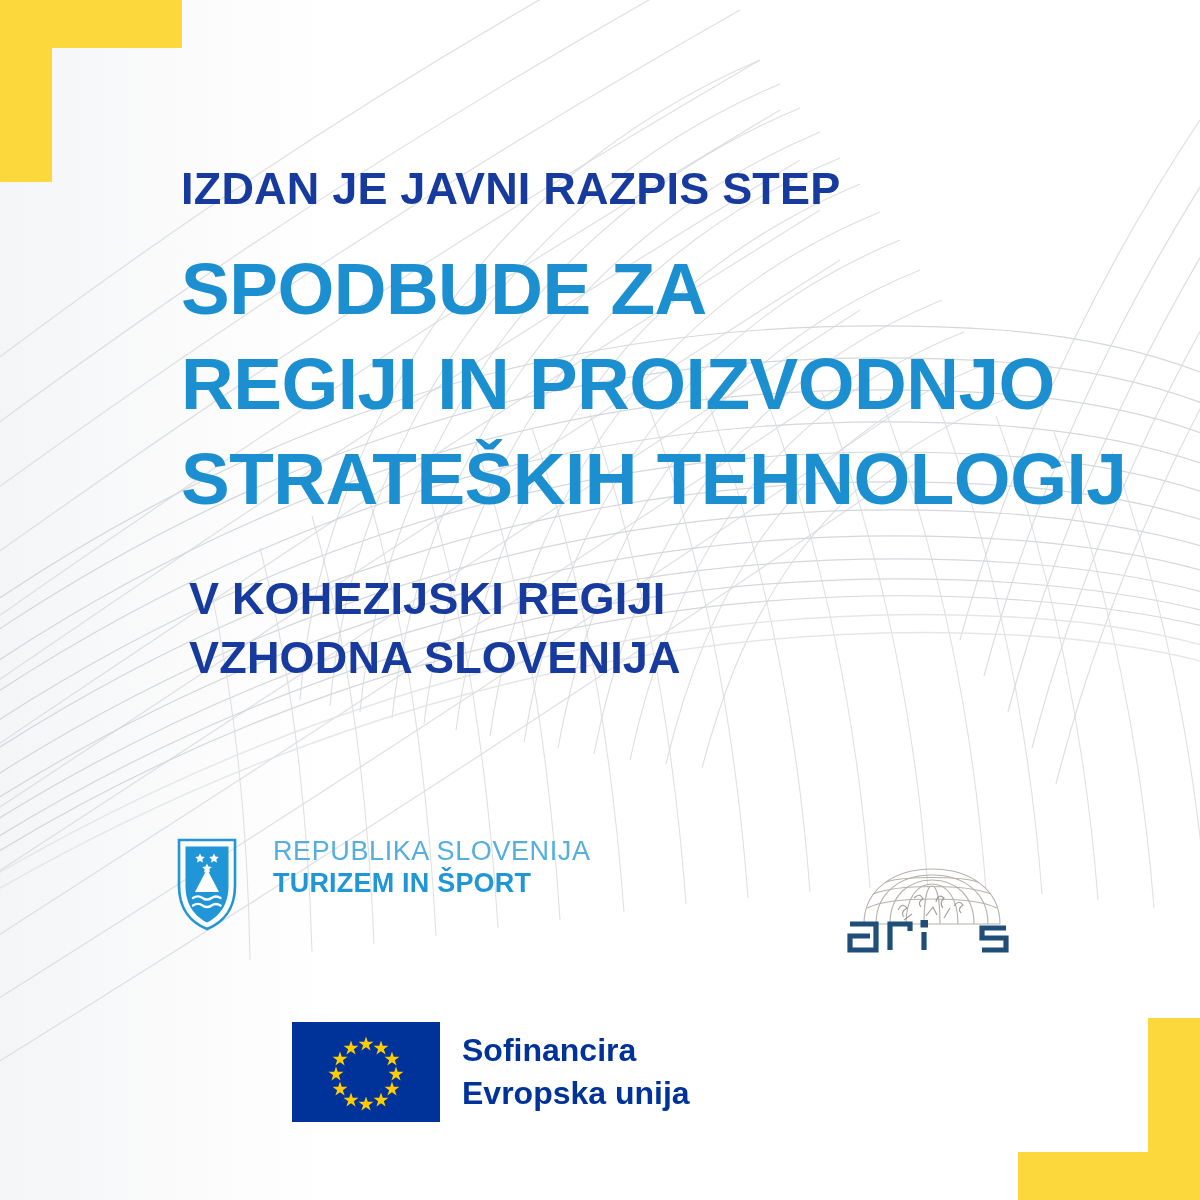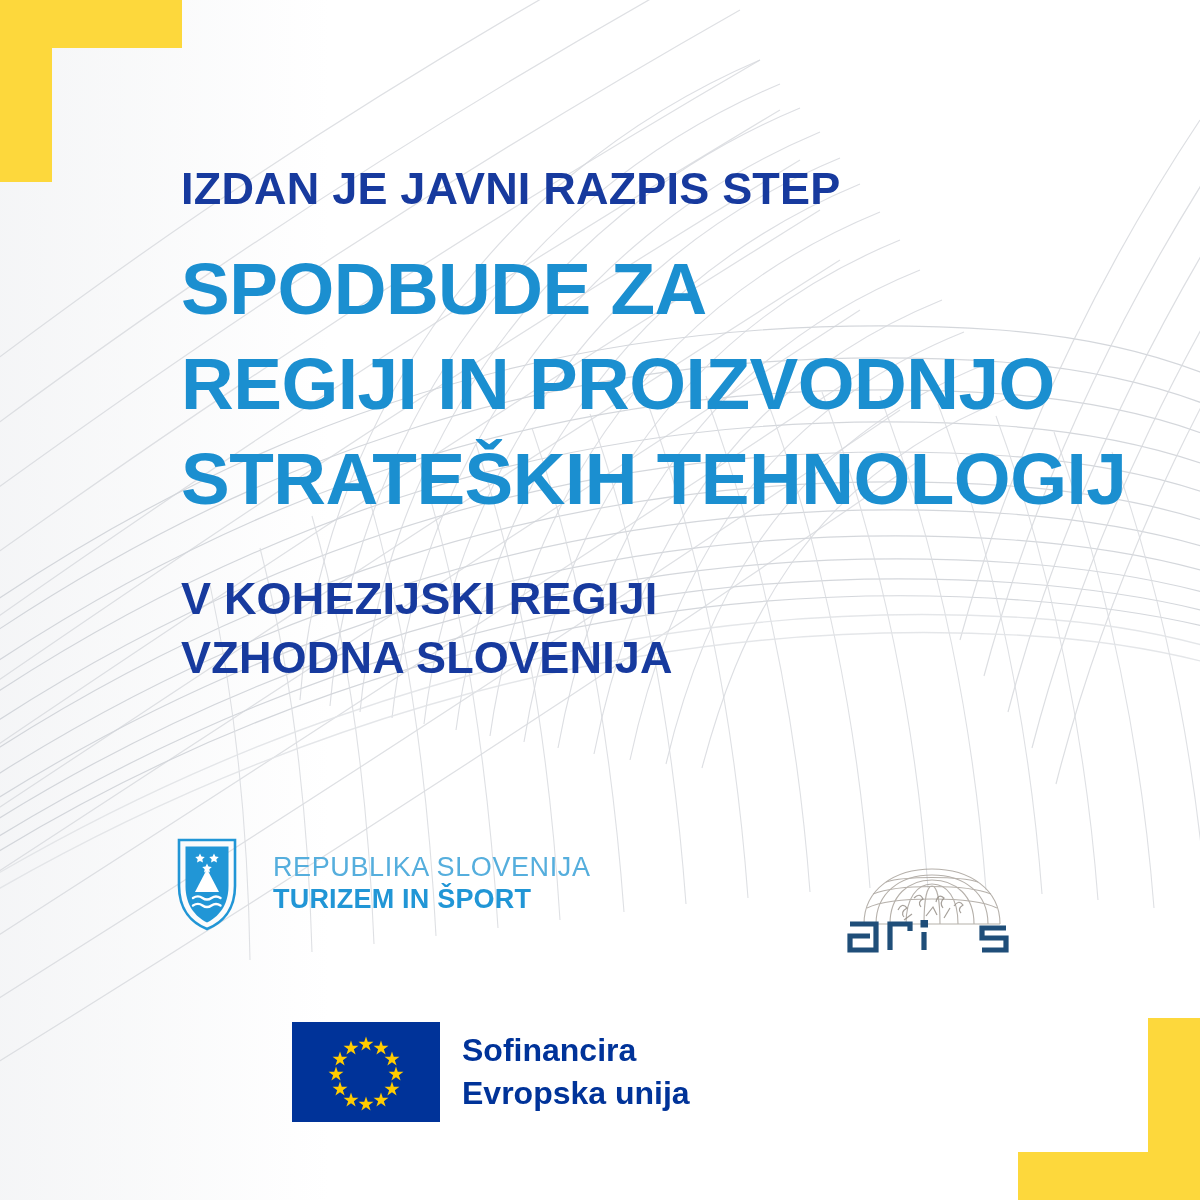--- a/index.html
+++ b/index.html
@@ -107,38 +107,39 @@
   #region-block {
     margin-top: 42px;
   }
   .region-line {
     font-size: 45px;
     font-weight: bold;
     color: var(--navy);
     line-height: 1.32;
     letter-spacing: 0.2px;
     white-space: nowrap;
+    margin-left: 8px;
   }
 
   
   #ministry-row {
     position: absolute;
     left: 176px;
     top: 836px;
     display: flex;
     align-items: flex-start;
   }
   #coat-of-arms {
     width: 62px;
     height: 96px;
     flex: 0 0 auto;
   }
   #ministry-text {
     margin-left: 35px;
-    margin-top: 16px;
+    margin-top: 0;
   }
   #ministry-country {
     font-size: 27px;
     font-weight: normal;
     color: var(--ministry-light);
     letter-spacing: 0.6px;
     line-height: 1.12;
     white-space: nowrap;
   }
   .ministry-name-line {

